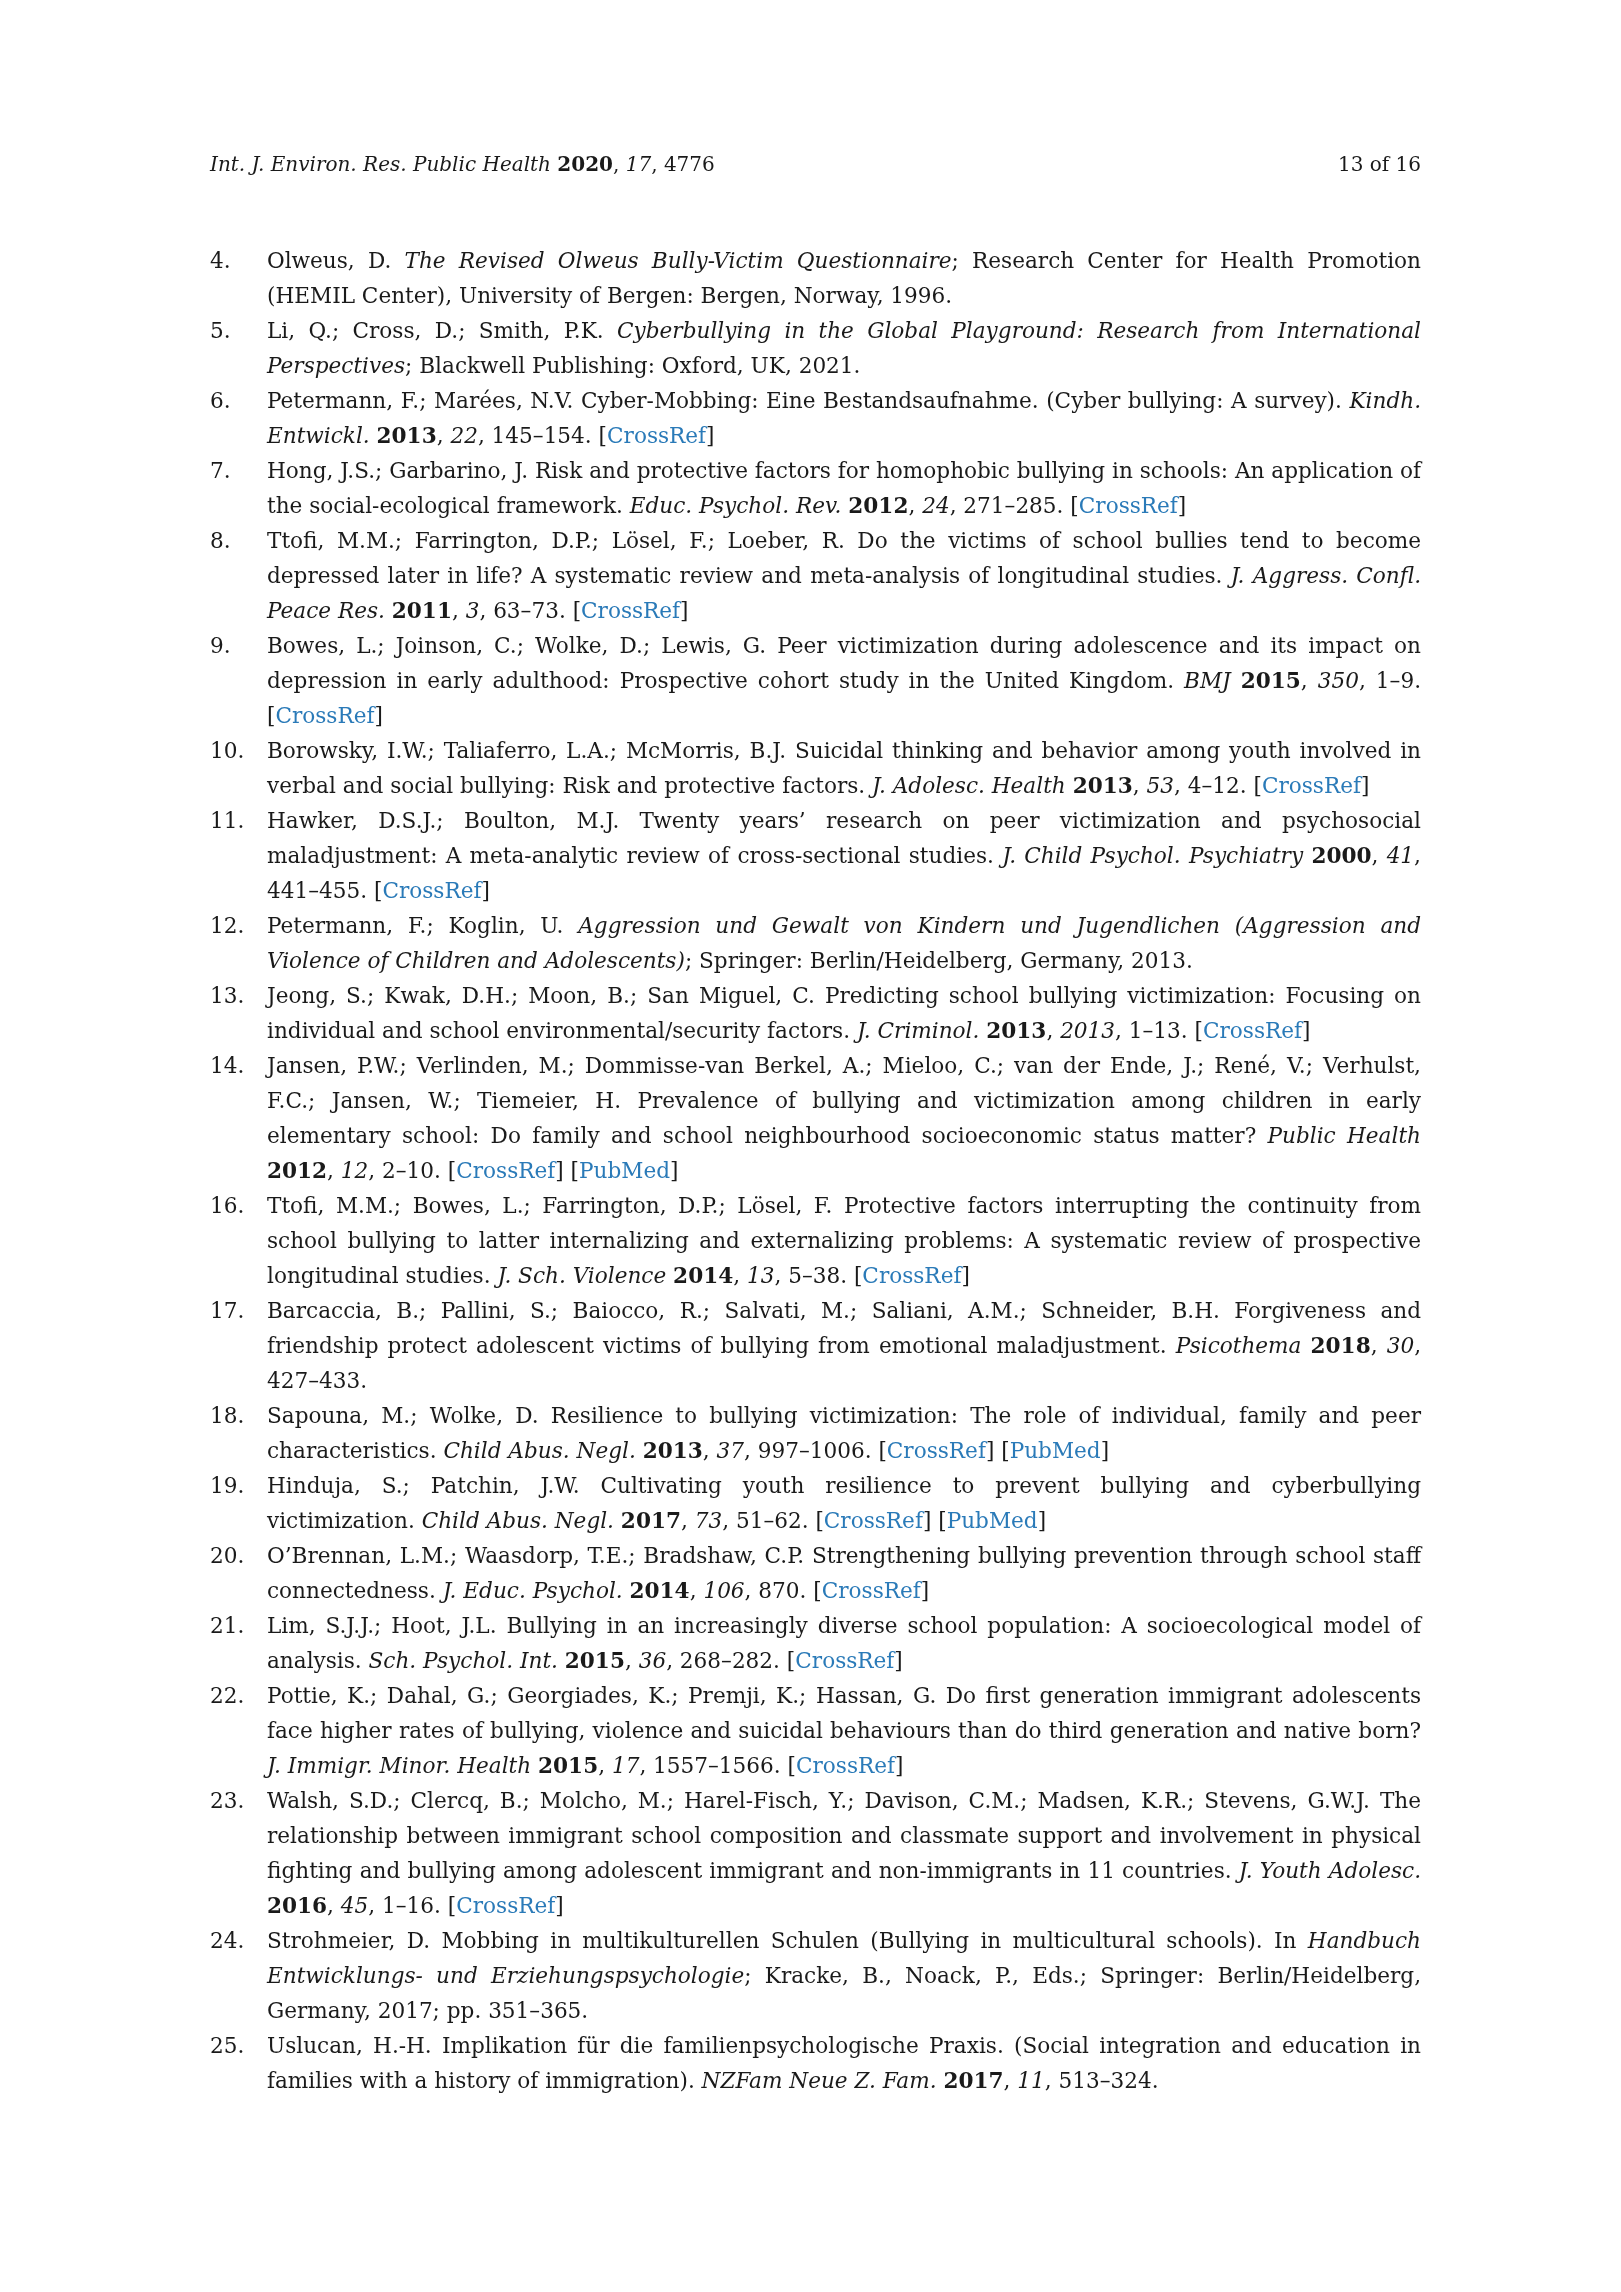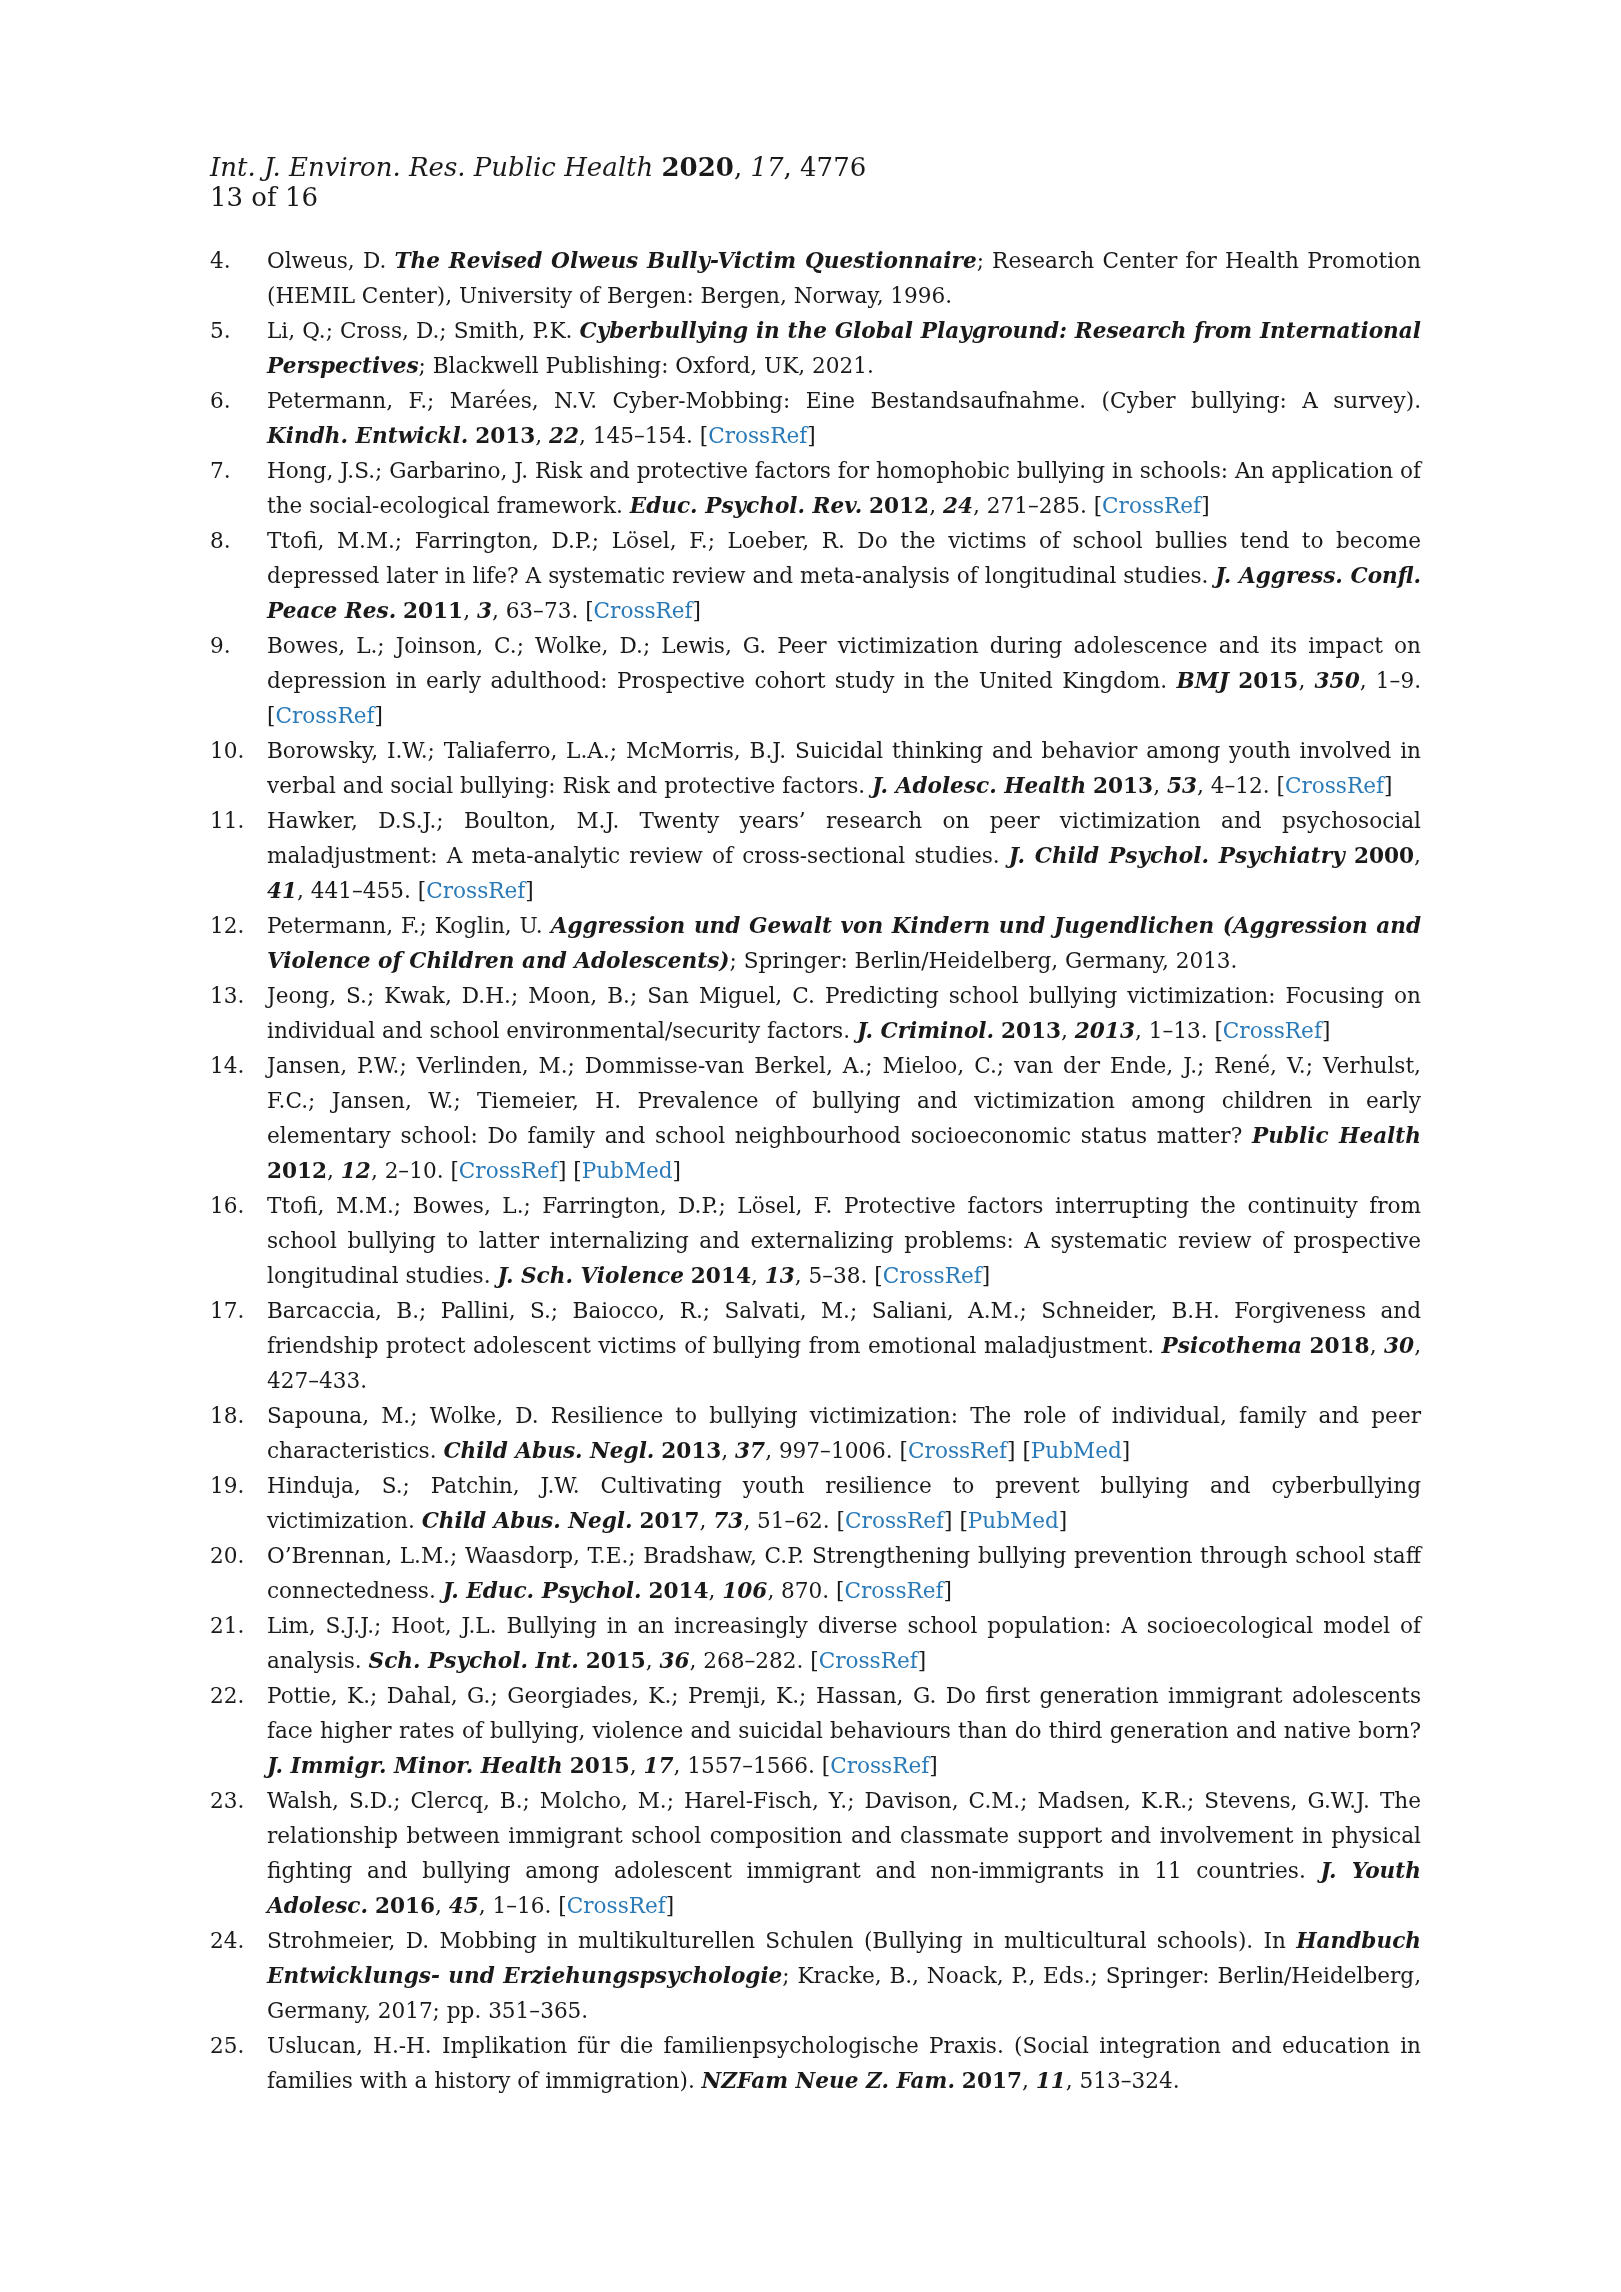--- a/index.html
+++ b/index.html
@@ -3,37 +3,36 @@
 <meta charset="utf-8">
 <style>
   html, body { margin: 0; padding: 0; background: #ffffff; }
   body {
     width: 1621px; height: 2293px; position: relative; overflow: hidden;
     font-family: "DejaVu Serif", "Liberation Serif", serif;
     color: #1a1a1a;
   }
   .header {
     position: absolute; left: 210px; top: 152px; width: 1211px;
-    display: flex; justify-content: space-between; align-items: flex-start;
-    font-size: 26px;
-    flex-direction: column;
+    display: flex; justify-content: space-between; align-items: flex-end;
+    font-size: 20px;
   }
   .header .journal i { font-style: italic; }
   .header .journal b { font-weight: bold; }
   .refs {
     position: absolute; left: 210px; top: 243px; width: 1211px;
     margin: 0; padding: 0; list-style: none;
   }
   .ref {
     position: relative; padding-left: 57px;
     font-size: 21.6px; line-height: 35px; margin-bottom: 0px;
     text-align: justify;
   }
   .ref .num { position: absolute; left: 0; top: 0; }
-  .ref i { font-style: italic; font-weight: bold; }
+  .ref i { font-style: italic; }
   .ref b { font-weight: bold; }
   .link { color: #2a7ab8; cursor: pointer; }
   .link-wrap { white-space: nowrap; }
 </style>
 </head>
 <body>
 
 <div class="header">
   <span class="journal">
     <i>Int. J. Environ. Res. Public Health</i>

